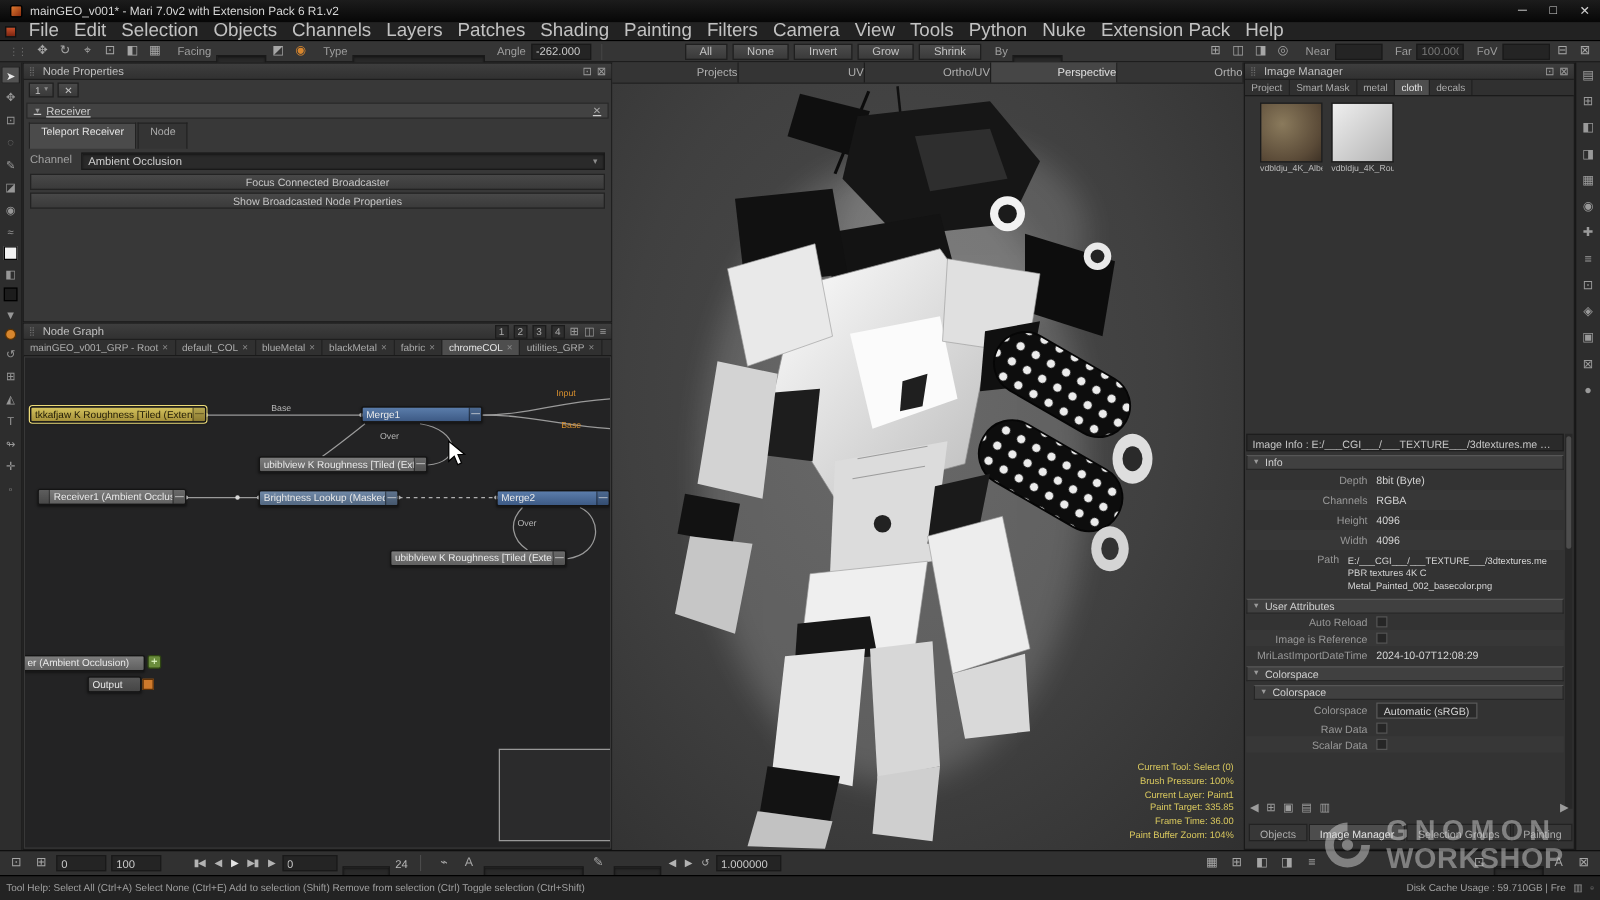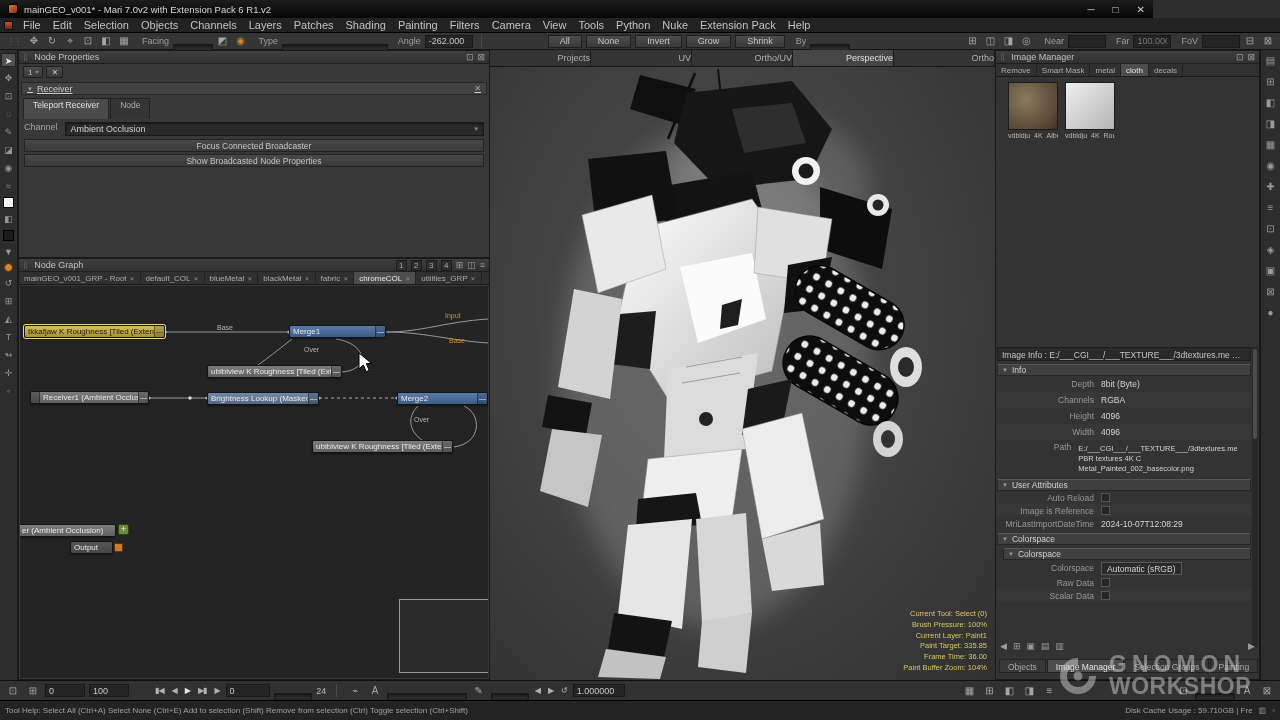--- a/index.html
+++ b/index.html
@@ -2,30 +2,30 @@
 <html><head>
 <meta charset="utf-8">
 <style>
   * { box-sizing: border-box; margin: 0; padding: 0; }
   html,body { background:#111; }
   body { font-family:"Liberation Sans", sans-serif; }
   .stage { position:relative; width:1280px; height:720px; background:#2e2e2e; overflow:hidden; color:#c6c6c6; font-size:9px; }
   .abs { position:absolute; }
 
   
-  .titlebar { left:0; top:0; width:1153px; height:18px; background:linear-gradient(#1c1c1c,#060606); display:flex; align-items:center; gap:6px; padding:0 8px; }
+  .titlebar { left:0; top:0; width:1280px; height:18px; background:linear-gradient(#1c1c1c,#060606); display:flex; align-items:center; gap:6px; padding:0 8px; }
   .app-icon { width:10px; height:10px; border-radius:2px; background:linear-gradient(135deg,#e07a2e,#8a2c10); border:1px solid #000; }
   .title-text { font-size:9.5px; color:#d6d6d6; }
   .win-controls { margin-left:auto; display:flex; gap:18px; color:#d0d0d0; font-size:10px; }
   .win-controls span { cursor:default; }
 
   
   .menubar { left:0; top:18px; width:1280px; height:15px; background:#222; border-bottom:1px solid #000; display:flex; align-items:center; padding:0 4px; }
   .menu-icon { width:9px; height:9px; background:linear-gradient(#c8502a,#7a2410); border:1px solid #111; margin-right:4px; }
-  .menu-item { padding:0 6px; font-size:11px; color:#c2c2c2; line-height:14px; }
+  .menu-item { padding:0 6px; font-size:15px; color:#c2c2c2; line-height:14px; }
 
   
   .toolbar { left:0; top:33px; width:1280px; height:17px; background:#353535; border-bottom:1px solid #161616; display:flex; align-items:center; gap:2px; padding:0 4px; }
   .grip { color:#6d6d6d; font-size:8px; letter-spacing:-1px; margin:0 3px; }
   .tbtn { min-width:16px; height:14px; line-height:14px; text-align:center; color:#a6a6a6; font-size:10px; }
   .tbtn.orange { color:#d7862e; }
   .tlabel { color:#9f9f9f; font-size:9px; margin:0 2px 0 8px; white-space:nowrap; }
   .combo { display:flex; align-items:center; height:13px; background:#292929; border:1px solid #191919; box-shadow:inset 0 1px 2px rgba(0,0,0,.5); padding:12px 4px; color:#cbcbcb; font-size:9px; gap:5px; white-space:nowrap;margin-top:31px; }
   .combo .car { color:#8d8d8d; font-size:7px; }
   .tfield { height:13px; background:#242424; border:1px solid #191919; color:#c9c9c9; font-size:9px; padding:0 3px; font-family:inherit; }
@@ -480,21 +480,21 @@
   <div class="panel rpanel">
     <div class="phead">
       <span class="pgrip">⣿</span>
       <span>Image Manager</span>
       <span class="phicons">
         <span>⊡</span>
         <span>⊠</span>
       </span>
     </div>
     <div class="ngtabs">
-      <span class="ngtab">Remove</span>
+      <span class="ngtab">Project</span>
       <span class="ngtab">Smart Mask</span>
       <span class="ngtab">metal</span>
       <span class="ngtab active">cloth</span>
       <span class="ngtab">decals</span>
     </div>
     <div class="thumbrow">
       <div class="thumb">
         <div class="thumb-img t-albedo"></div>
         <div class="thumb-name">vdbldju_4K_Albedo.j</div>
       </div>

